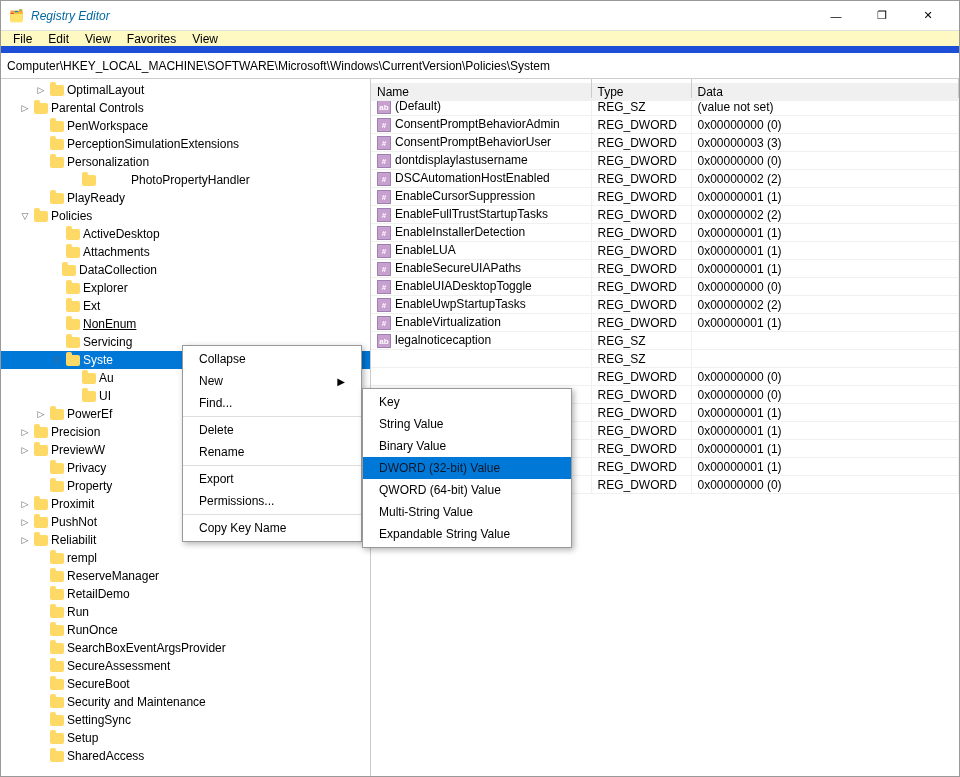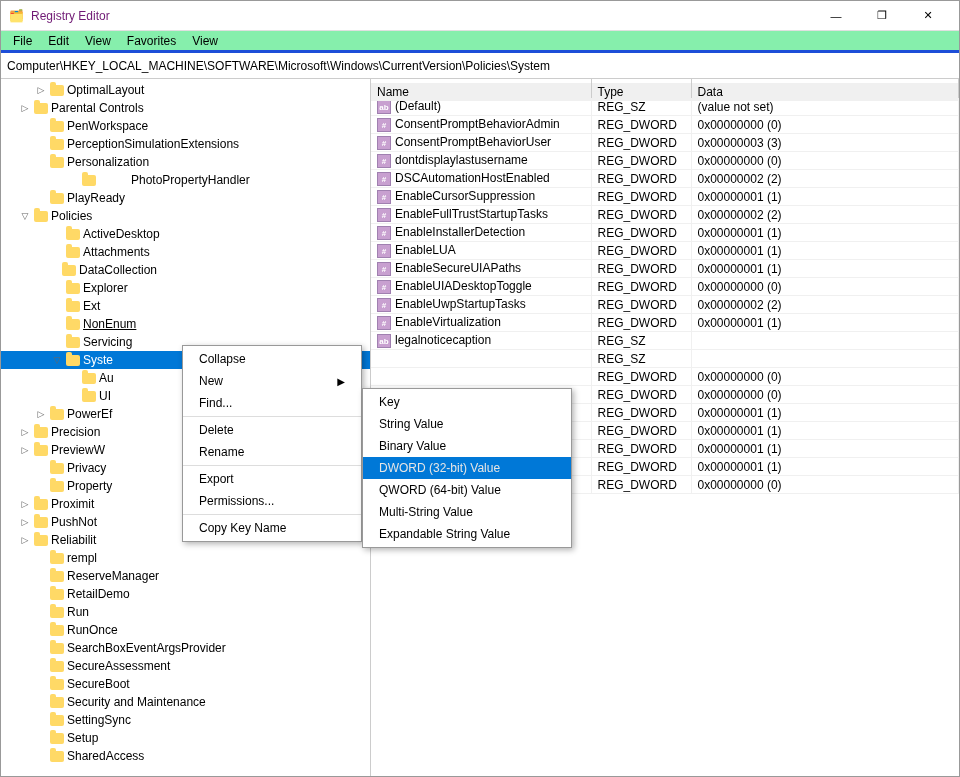--- a/index.html
+++ b/index.html
@@ -25,40 +25,41 @@
       padding: 0 8px;
       border-bottom: 1px solid #e0e0e0;
       gap: 6px;
     }
     .title-bar-icon {
       width: 16px; height: 16px;
       display: flex; align-items: center; justify-content: center;
     }
     .title-bar-title {
       font-size: 12px;
-      color: #701a75;
+      color: #0369a1;
       flex: 1;
+      font-style: italic;
     }
     .title-bar-controls {
       display: flex;
       gap: 0;
     }
     .title-btn {
       width: 46px; height: 30px;
       display: flex; align-items: center; justify-content: center;
       cursor: pointer;
       font-size: 11px;
       border: none; background: transparent;
     }
     .menu-bar {
-      background: #86efac;
+      background: #fef9c3;
       height: 22px;
       display: flex;
       align-items: center;
-      border-bottom: 3px solid #1d4ed8;
+      border-bottom: 7px solid #1d4ed8;
       padding: 0 4px;
     }
     .menu-item {
       padding: 2px 8px;
       cursor: pointer;
       font-size: 12px;
     }
     .address-bar {
       background: #fff;
       height: 26px;
@@ -197,21 +198,21 @@
       box-shadow: 2px 2px 6px rgba(0,0,0,0.3);
       width: 210px;
       z-index: 101;
       padding: 2px 0;
     }
     .submenu-item {
       padding: 4px 16px;
       cursor: pointer;
       font-size: 12px;
     }
-    .submenu-item.highlighted { background: #0078d7; color: #e5e5e5; }
+    .submenu-item.highlighted { background: #0078d7; color: #0f172a; }
     
     ::-webkit-scrollbar { width: 8px; height: 8px; }
     ::-webkit-scrollbar-track { background: #f0f0f0; }
     ::-webkit-scrollbar-thumb { background: #c0c0c0; }
   </style>
 </head>
 <body>
 
 <div class="window">
 

